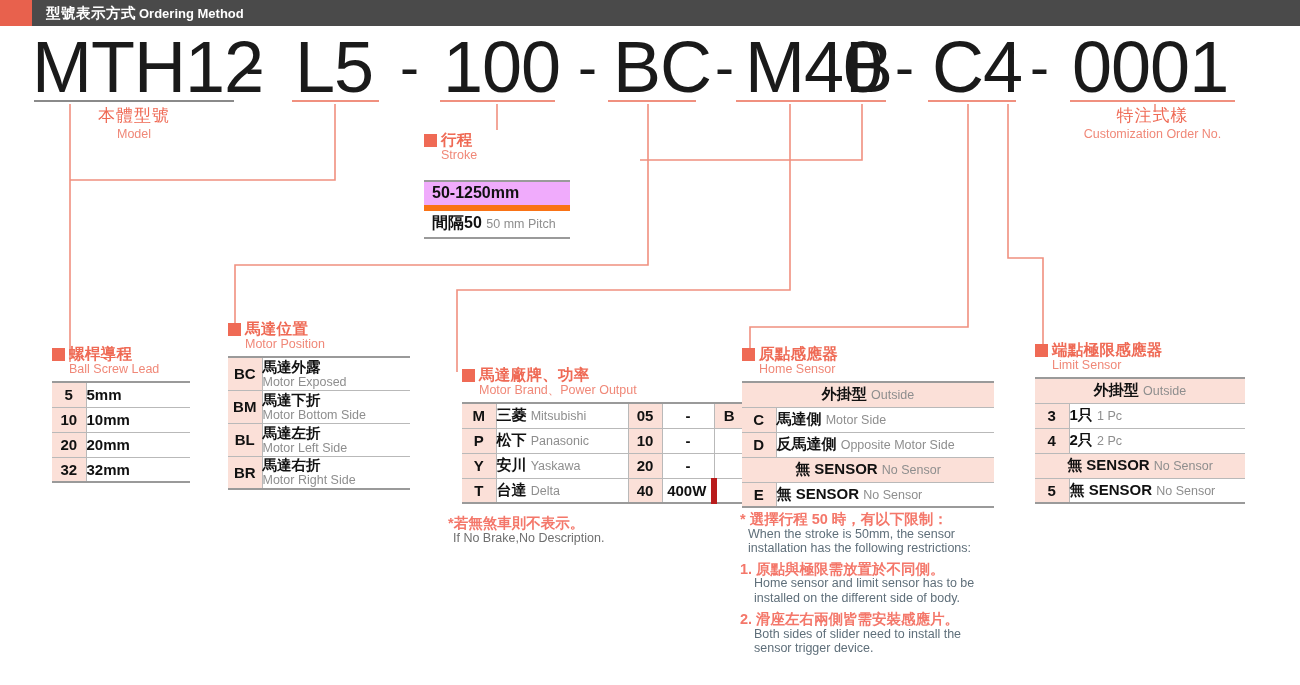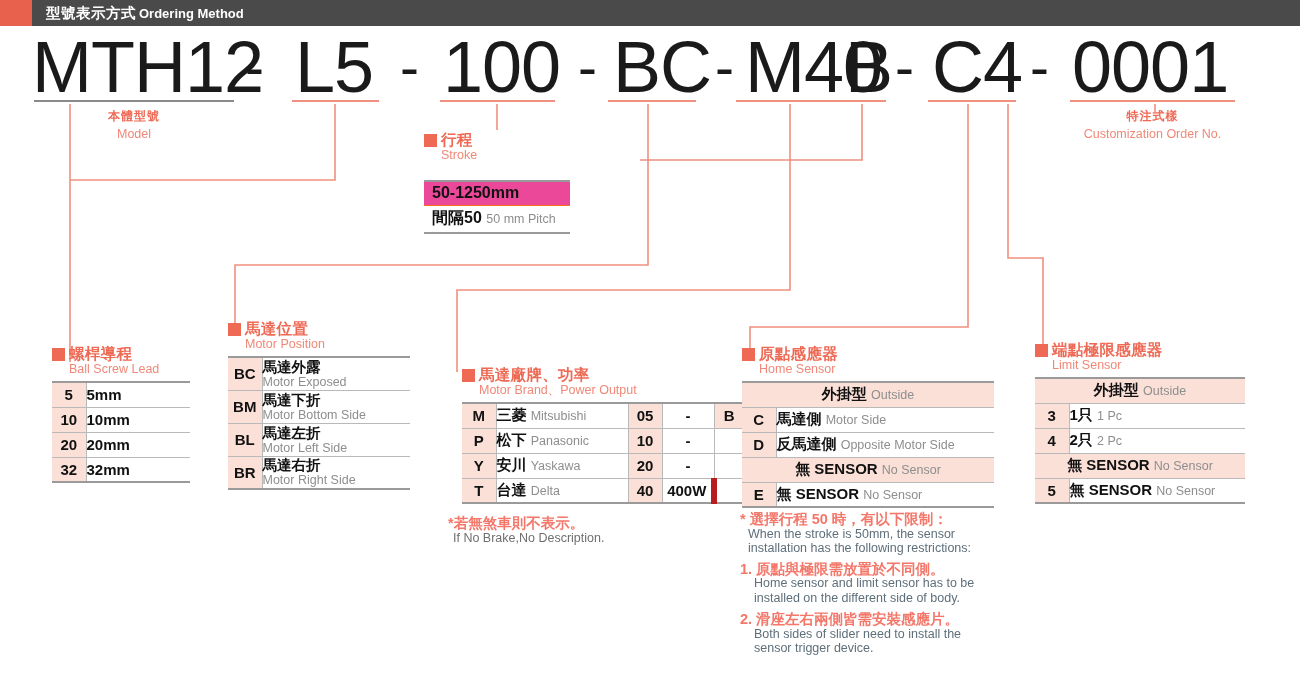--- a/index.html
+++ b/index.html
@@ -29,21 +29,21 @@
 
   
   .blk { position:absolute; }
   .blk-title { display:flex; align-items:flex-start; gap:4px; }
   .sqr { width:13px; height:13px; background:#ef6a55; flex:0 0 13px; margin-top:3px; }
   .t-cn { font-size:15.5px; font-weight:bold; color:#ef6a55; line-height:17px; letter-spacing:.3px; }
   .t-en { font-size:12.5px; color:#f08878; line-height:15px; margin-left:17px; }
 
   
   .capgrp { position:absolute; text-align:center; }
-  .cap-cn { font-size:12px; font-weight:bold; color:#ef6a55; line-height:20px; letter-spacing:1px; }
+  .cap-cn { font-size:17px; font-weight:normal; color:#ef6a55; line-height:20px; letter-spacing:1px; }
   .cap-en { font-size:12.5px; color:#f08878; line-height:16px; }
 
   
   table { border-collapse:collapse; }
   .tbl { font-size:14px; }
   .tbl td { border-bottom:1px solid #b9b9b9; padding:0; height:25px; vertical-align:middle; }
   .tbl tr:first-child td { border-top:2px solid #9a9a9a; }
   .tbl tr:last-child td { border-bottom:2px solid #9a9a9a; }
   .key { background:#fbe0d8; text-align:center; font-weight:bold; color:#111;
          font-size:15px; width:34px; border-right:1px solid #b9b9b9; }
@@ -51,21 +51,21 @@
   .val .en { color:#8e8e8e; font-weight:normal; font-size:12.5px; }
 
   
   .val2 { padding:1px 0 2px 9px; line-height:14px; white-space:nowrap; }
   .val2 .cn { display:block; font-weight:bold; font-size:14.5px; color:#111; line-height:16px; }
   .val2 .en { display:block; color:#8e8e8e; font-size:12.5px; line-height:14px; }
   .tbl.two td { height:33px; }
 
   
   .strokebox { position:absolute; }
-  .srow1 { background:#ec4899; border-top:2px solid #9a9a9a; border-bottom:1px solid #f97316;
+  .srow1 { background:#f0abfc; border-top:2px solid #9a9a9a; border-bottom:6px solid #f97316;
            font-size:16px; font-weight:bold; color:#111; padding:2px 8px 3px 8px; }
   .srow2 { border-bottom:2px solid #9a9a9a; font-size:16px; font-weight:bold; color:#111;
            padding:2px 8px 3px 8px; white-space:nowrap; }
   .srow2 .en { color:#8e8e8e; font-weight:normal; font-size:12.5px; }
 
   
   .ban { background:#fbe0d8; text-align:center; font-weight:bold; color:#111; font-size:15px; }
   .ban .en { color:#8e8e8e; font-weight:normal; font-size:12.5px; }
 
   

